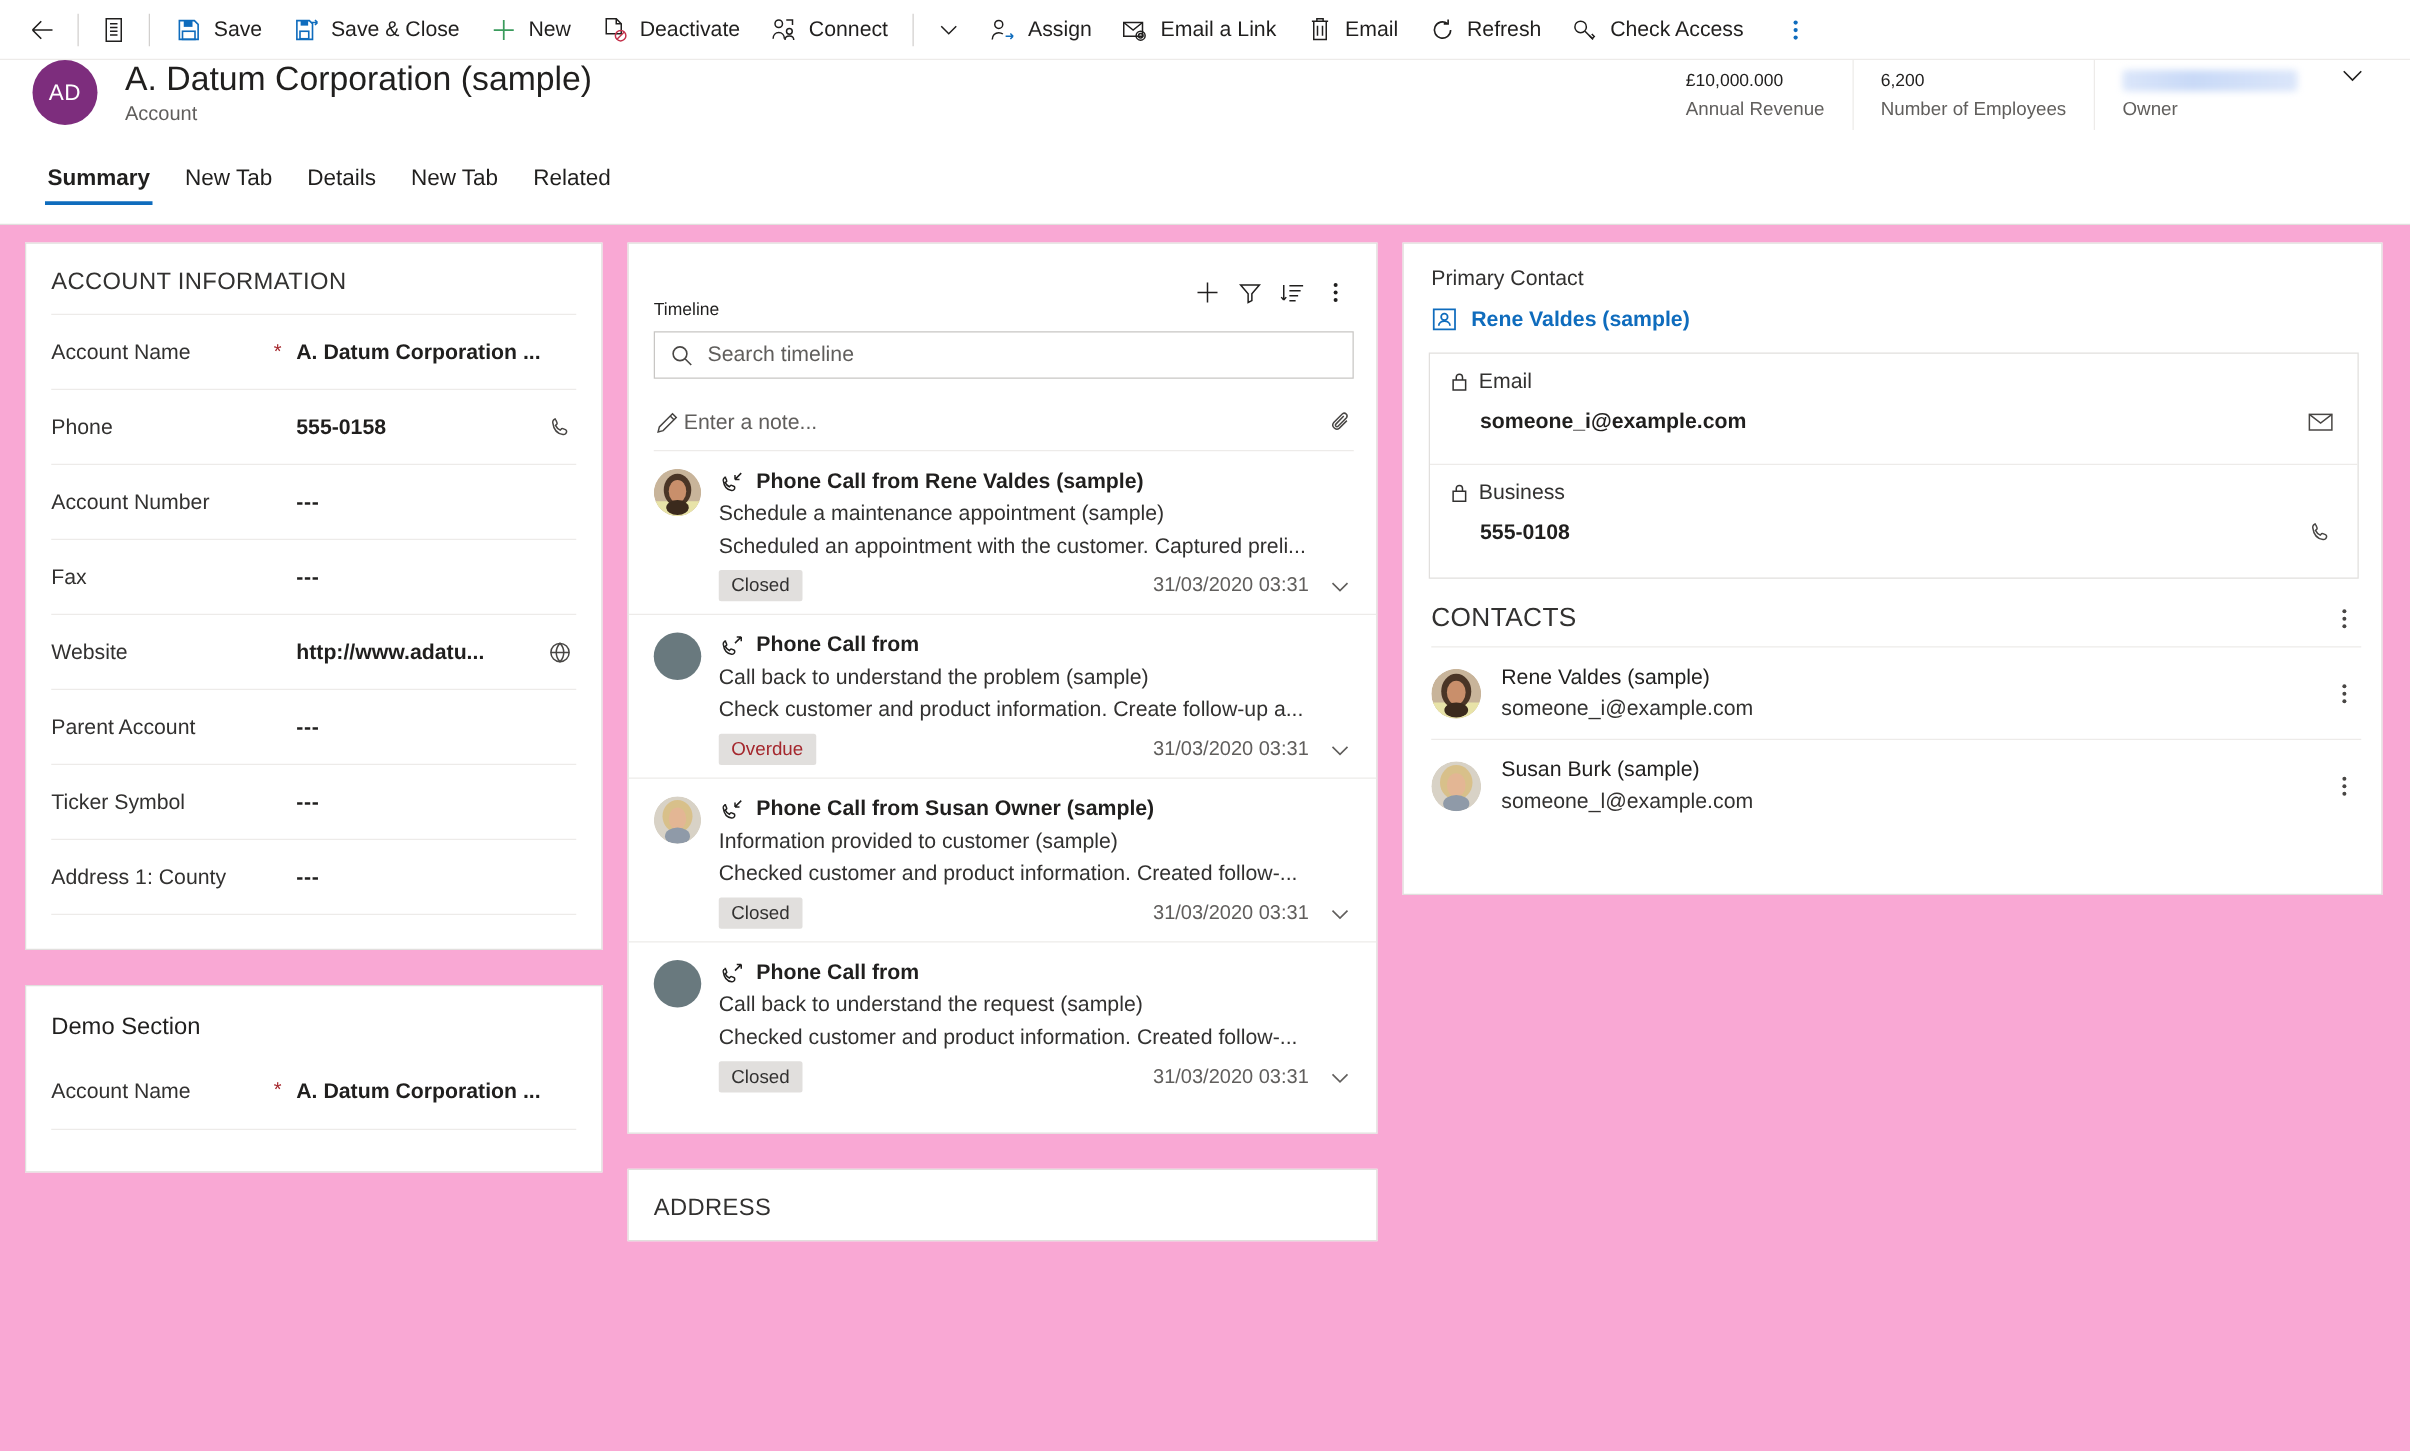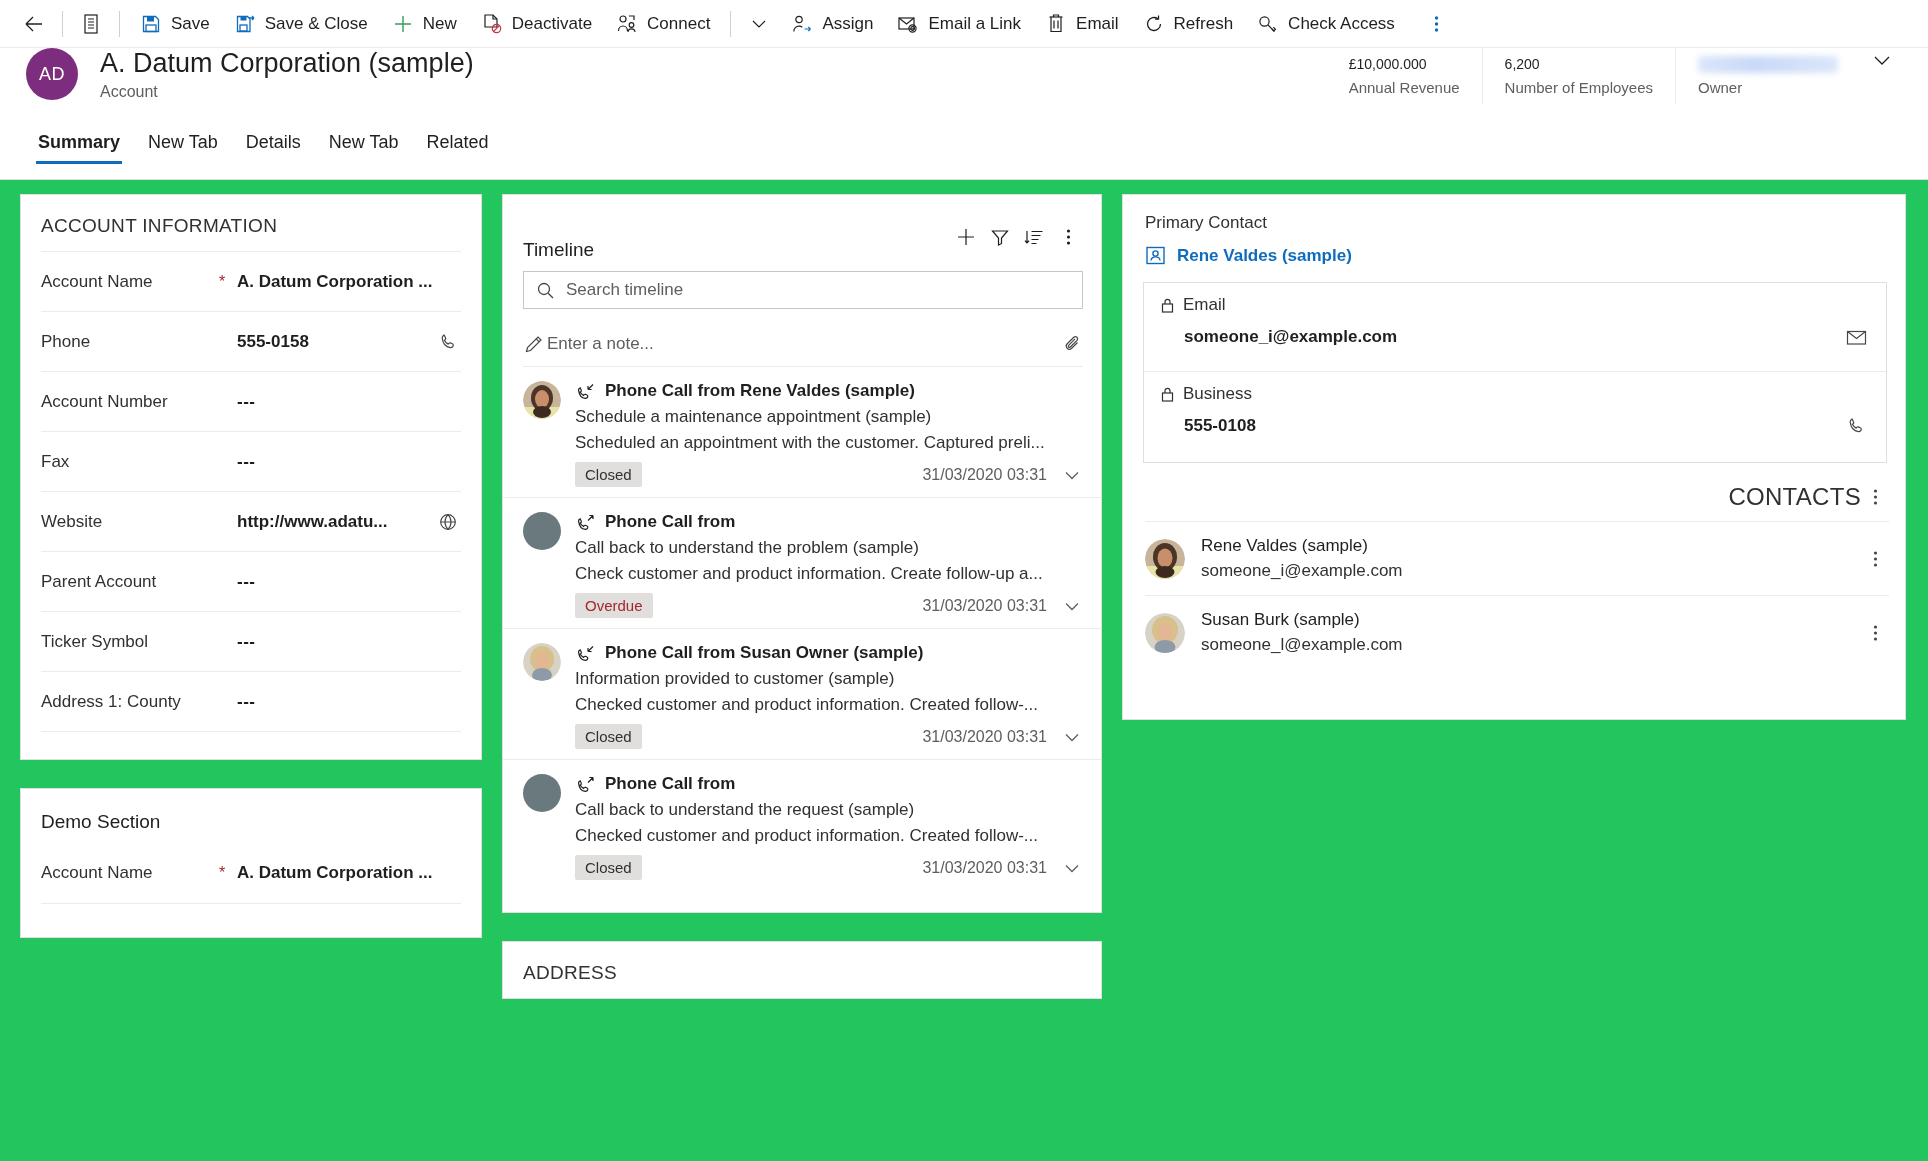--- a/index.html
+++ b/index.html
@@ -89,21 +89,21 @@
   .tab.active::after {
     content: ""; position: absolute; left: 12px; right: 12px; bottom: 0;
     height: 3px; background: #0f6cbd;
   }
 
   
   .form-body {
     display: flex;
     gap: 0;
     padding: 14px 0 0 0;
-    background: #22c55e;
+    background: #f9a8d4;
     height: calc(1161px - 48px - 84px - 48px);
   }
   .col-left  { width: 492px; padding: 0 10px 0 20px; }
   .col-mid   { width: 620px; padding: 0 10px 0 10px; }
   .col-right { flex: 1;      padding: 0 22px 0 10px; }
 
   .card {
     background: #ffffff;
     border: 1px solid #e1dfdd;
   }
@@ -130,21 +130,21 @@
   .field-value { font-size: 17px; color: #201f1e; font-weight: bold; flex: 1; overflow: hidden; white-space: nowrap; }
   .field-value.empty { font-weight: bold; letter-spacing: .5px; }
   .field-action { width: 26px; display: flex; align-items: center; justify-content: center; cursor: pointer; color: #484644; }
   .card-foot-line { margin: 0 20px; border-top: 1px solid #edebe9; height: 28px; }
 
   
   .tl-head {
     display: flex; align-items: center;
     padding: 18px 16px 10px 20px;
   }
-  .tl-title { font-size: 19px; color: #201f1e; flex: 1; margin-top: 26px; }
+  .tl-title { font-size: 14px; color: #201f1e; flex: 1; margin-top: 26px; }
   .tl-icon {
     width: 34px; height: 34px; display: flex; align-items: center; justify-content: center;
     cursor: pointer; color: #201f1e;
   }
   .tl-search {
     margin: 0 18px 0 20px;
     height: 38px; border: 1px solid #c8c6c4;
     display: flex; align-items: center; gap: 11px; padding: 0 12px;
   }
   .tl-search input {
@@ -201,21 +201,21 @@
   .rc-field { padding: 12px 16px 0 16px; }
   .rc-field + .rc-field { border-top: 1px solid #edebe9; margin-top: 12px; }
   .rc-flabel { display: flex; align-items: center; gap: 8px; font-size: 17px; color: #323130; }
   .rc-fvalrow { display: flex; align-items: center; height: 44px; }
   .rc-fval { flex: 1; font-size: 17px; font-weight: bold; color: #201f1e; padding-left: 24px; }
   .rc-faction { width: 28px; display: flex; align-items: center; justify-content: center; cursor: pointer; color: #484644; }
   .contacts-head {
     display: flex; align-items: center;
     padding: 20px 16px 10px 22px;
   }
-  .contacts-title { flex: 1; font-size: 24px; color: #323130; letter-spacing: .3px; text-align: right; }
+  .contacts-title { flex: 1; font-size: 21px; color: #323130; letter-spacing: .3px; }
   .contact-row {
     display: flex; align-items: center; gap: 16px;
     margin: 0 16px 0 22px; padding: 14px 0;
     border-top: 1px solid #edebe9;
   }
   .contact-ava { width: 40px; height: 40px; border-radius: 50%; flex: none; overflow: hidden; }
   .contact-txt { flex: 1; min-width: 0; }
   .contact-name { font-size: 17px; color: #201f1e; }
   .contact-mail { font-size: 17px; color: #323130; margin-top: 5px; }
   .contact-more { width: 28px; display: flex; align-items: center; justify-content: center; cursor: pointer; color: #484644; }

